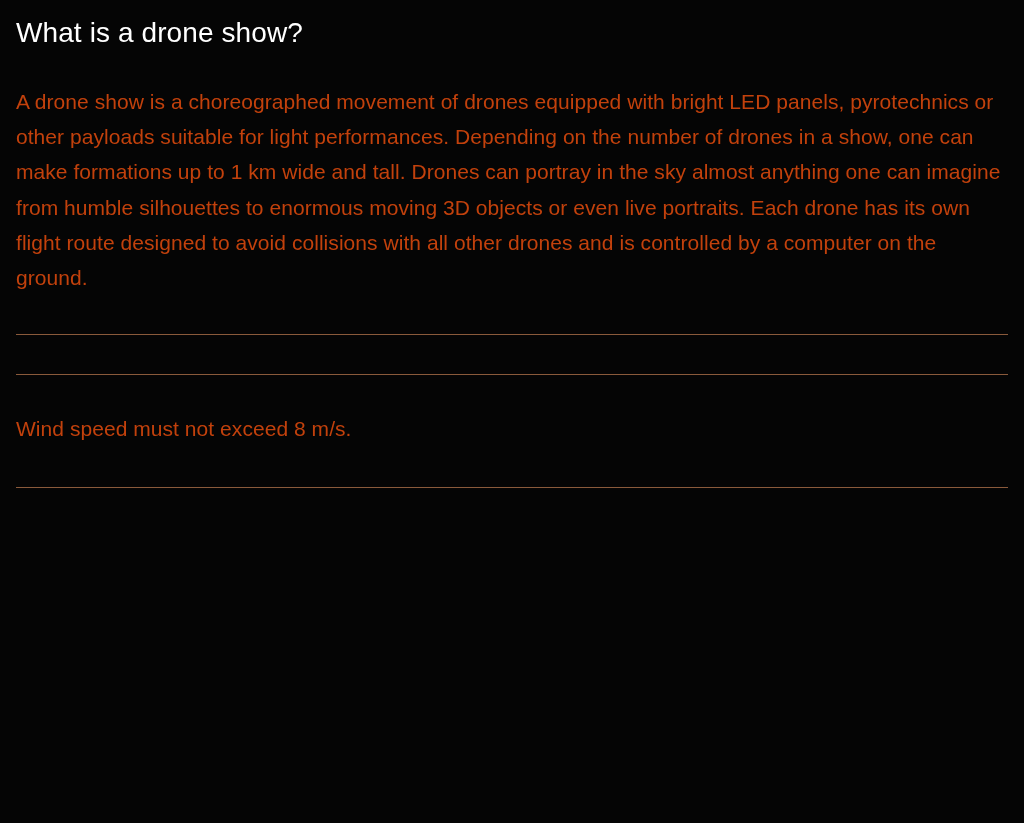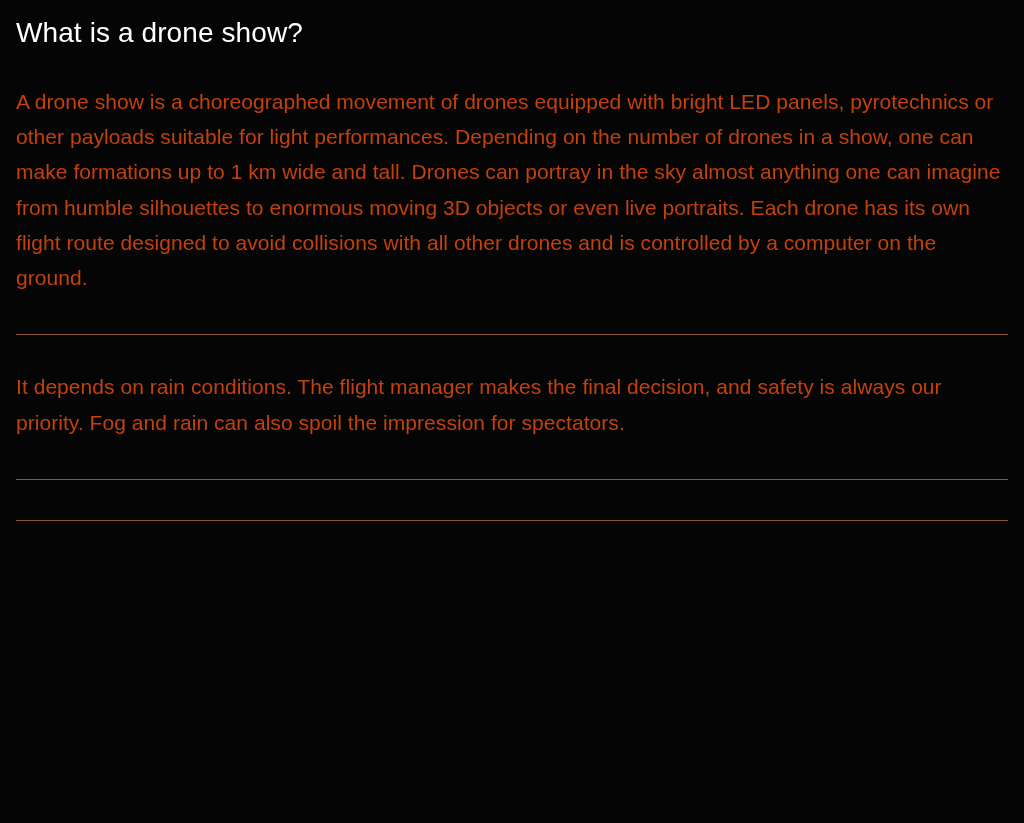--- a/index.html
+++ b/index.html
@@ -74,22 +74,22 @@
 <div class="page">
   <div class="faq-list">
 
     <section class="faq-item item-1">
       <h2 class="faq-question">What is a drone show?</h2>
       <p class="faq-answer">A drone show is a choreographed movement of drones equipped with bright LED panels, pyrotechnics or other payloads suitable for light performances. Depending on the number of drones in a show, one can make formations up to 1 km wide and tall. Drones can portray in the sky almost anything one can imagine from humble silhouettes to enormous moving 3D objects or even live portraits. Each drone has its own flight route designed to avoid collisions with all other drones and is controlled by a computer on the ground.</p>
       <hr class="divider">
     </section>
 
     <section class="faq-item item-2">
-      <p class="faq-answer">It depends on rain conditions. The flight manager makes the final decision, and safety is always our priority. Fog and rain can also spoil the impression for spectators.</p>
       <hr class="divider">
     </section>
 
     <section class="faq-item item-3">
+      <p class="faq-answer">Wind speed must not exceed 8 m/s.</p>
       <hr class="divider">
     </section>
 
   </div>
 </div>
 
 </body></html>

